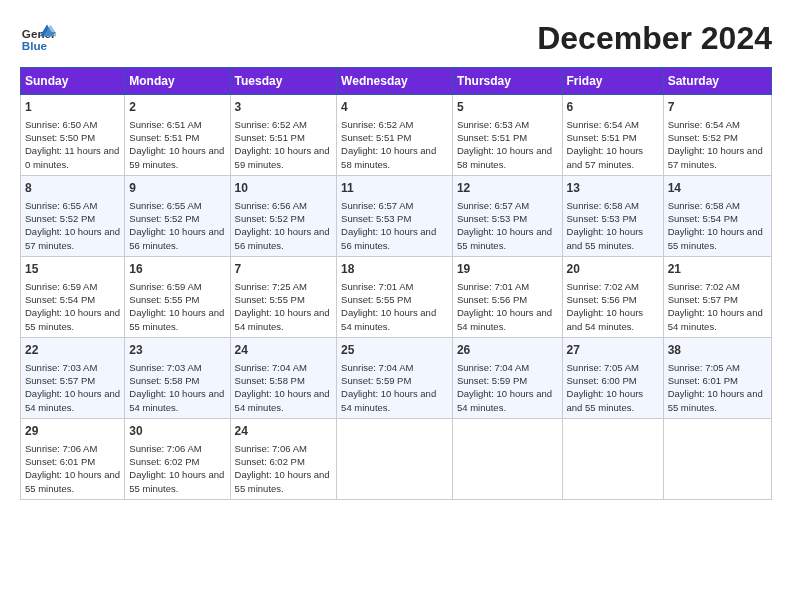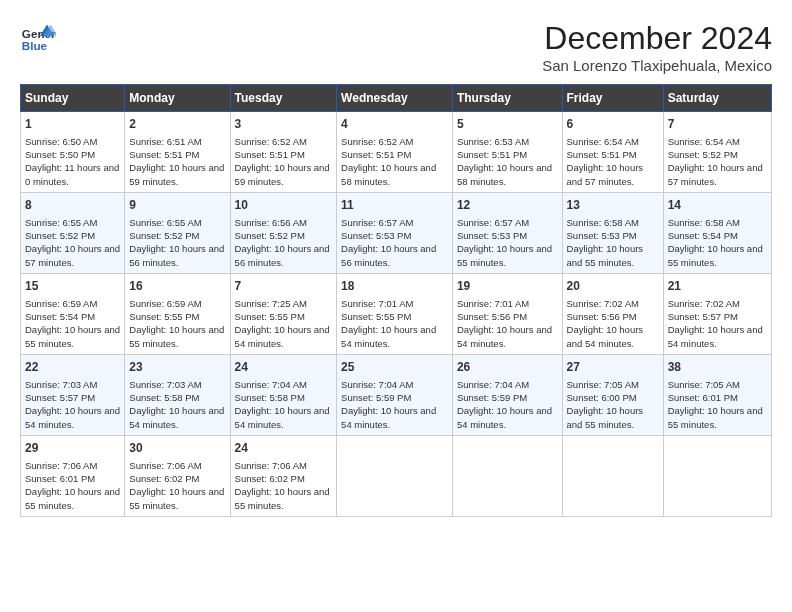--- a/index.html
+++ b/index.html
@@ -23,34 +23,34 @@
     }
     .logo-icon {
       width: 36px;
       height: 36px;
     }
     .title-area {
       text-align: right;
     }
     .main-title {
       font-size: 32px;
-      font-weight: normal;
+      font-weight: bold;
       color: #222;
     }
     .subtitle {
       font-size: 15px;
       color: #444;
     }
     table {
       width: 100%;
       border-collapse: collapse;
       font-size: 10px;
     }
     thead tr th {
-      background-color: #404040;
+      background-color: #6d28d9;
       color: #fff;
       font-size: 12px;
       font-weight: bold;
       padding: 6px 4px;
       text-align: left;
       border: 1px solid #2a5aaa;
     }
     tbody tr td {
       vertical-align: top;
       padding: 4px;
@@ -83,21 +83,20 @@
   <div class="logo">
     <svg class="logo-icon" viewBox="0 0 40 40">
       <text x="2" y="20" font-size="13" font-weight="bold" fill="#333">General</text>
       <text x="2" y="33" font-size="13" font-weight="bold" fill="#2a6db5">Blue</text>
       <polygon points="30,5 38,18 22,18" fill="#2a6db5"></polygon>
       <polygon points="34,5 42,18 26,18" fill="#5599dd" opacity="0.6"></polygon>
     </svg>
   </div>
   <div class="title-area">
     <div class="main-title">December 2024</div>
-    <div class="subtitle">San Lorenzo Tlaxipehuala, Mexico</div>
   </div>
 </div>
 
 <table>
   <thead>
     <tr>
     <th>Sunday</th>
         <th>Monday</th>
         <th>Tuesday</th>
         <th>Wednesday</th>

